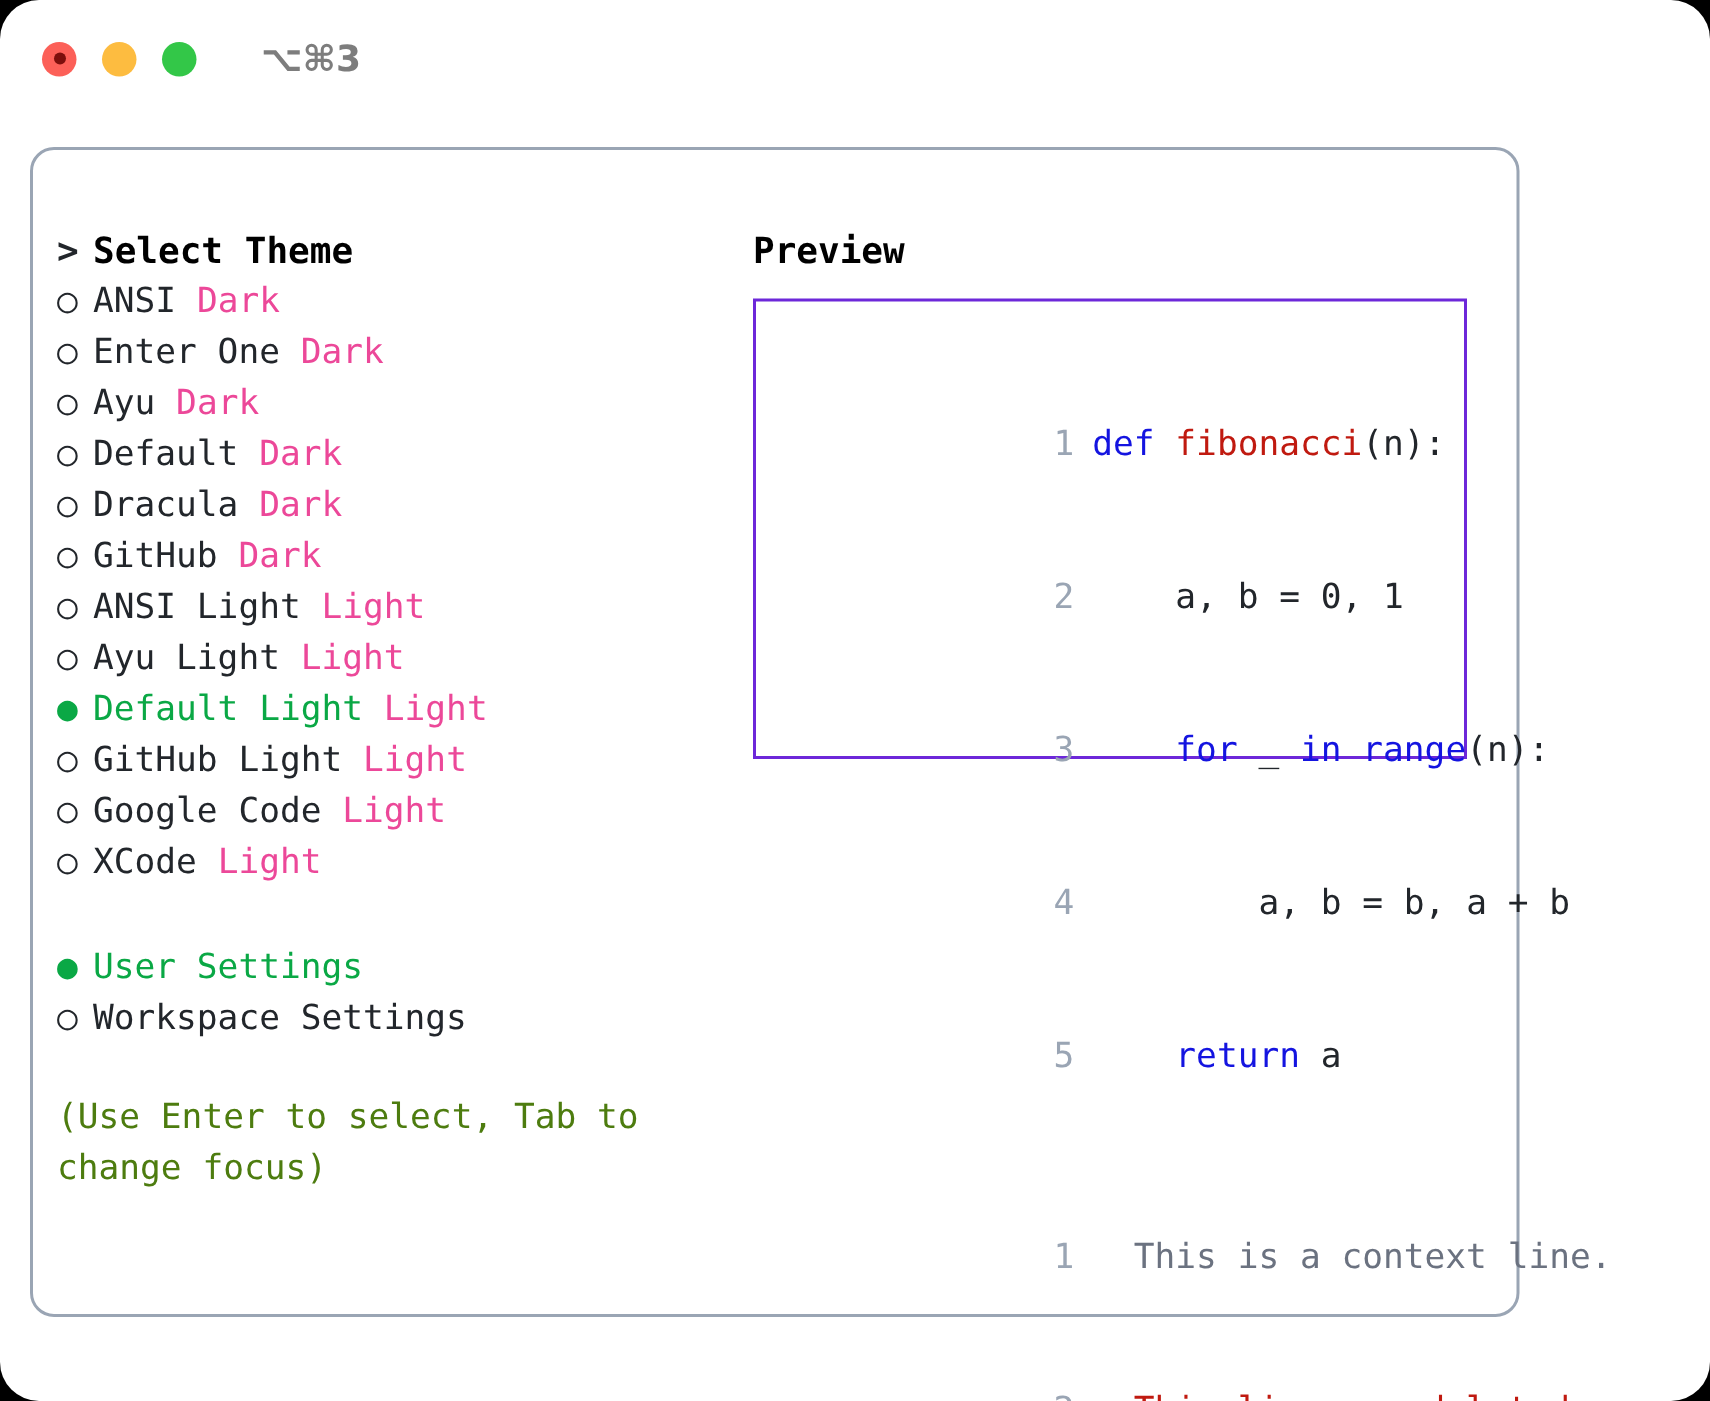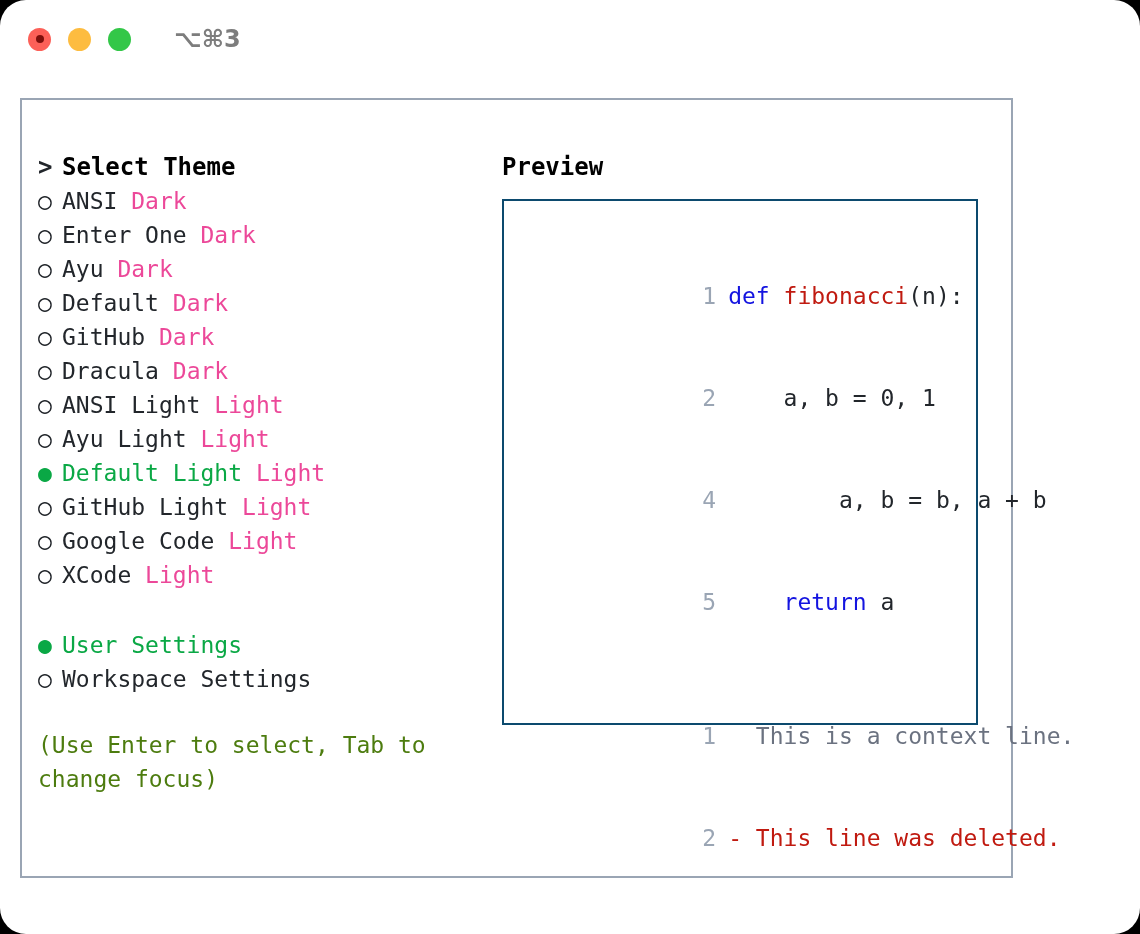--- a/index.html
+++ b/index.html
@@ -59,21 +59,21 @@
   }
 
   
   .panel {
     position: absolute;
     left: 20px;
     top: 98px;
     width: 993px;
     height: 780px;
     border: 2px solid #9aa5b4;
-    border-radius: 0;
+    border-radius: 16px;
     box-sizing: border-box;
     background: #ffffff;
   }
 
   .columns {
     position: absolute;
     left: 0; top: 0;
     width: 100%; height: 100%;
   }
 
@@ -135,22 +135,22 @@
   }
   .preview-title {
     font-size: 24px;
     font-weight: bold;
     color: #000000;
     line-height: 34px;
     margin-bottom: 15px;
   }
   .preview-box {
     width: 476px;
-    height: 526px;
-    border: 2px solid #0c4a6e;
+    height: 307px;
+    border: 2px solid #6d28d9;
     box-sizing: border-box;
     background: #ffffff;
     padding: 44px 12px 0 18px;
   }
   .code-line {
     font-size: 23px;
     line-height: 34px;
     white-space: pre;
     color: #22262b;
   }
@@ -206,25 +206,25 @@
           </div>
           <div class="row">
             <span class="marker">○</span><span class="name">Ayu</span>
             <span class="tag">Dark</span>
           </div>
           <div class="row">
             <span class="marker">○</span><span class="name">Default</span>
             <span class="tag">Dark</span>
           </div>
           <div class="row">
+            <span class="marker">○</span><span class="name">Dracula</span>
+            <span class="tag">Dark</span>
+          </div>
+          <div class="row">
             <span class="marker">○</span><span class="name">GitHub</span>
-            <span class="tag">Dark</span>
-          </div>
-          <div class="row">
-            <span class="marker">○</span><span class="name">Dracula</span>
             <span class="tag">Dark</span>
           </div>
           <div class="row">
             <span class="marker">○</span><span class="name">ANSI Light</span>
             <span class="tag">Light</span>
           </div>
           <div class="row">
             <span class="marker">○</span><span class="name">Ayu Light</span>
             <span class="tag">Light</span>
           </div>
@@ -269,20 +269,23 @@
         <div class="preview-box">
 
           <div class="code-line">
             <span class="lno">1</span><span class="kw">def </span><span class="fn">fibonacci</span><span class="plain">(n):</span>
           </div>
 
           <div class="code-line">
             <span class="lno">2</span><span class="plain">    a, b = 0, 1</span>
           </div>
 
+          <div class="code-line">
+            <span class="lno">3</span><span class="plain">    </span><span class="kw">for</span><span class="plain"> _ </span><span class="kw">in range</span><span class="plain">(n):</span>
+          </div>
 
           <div class="code-line">
             <span class="lno">4</span><span class="plain">        a, b = b, a + b</span>
           </div>
 
           <div class="code-line">
             <span class="lno">5</span><span class="plain">    </span><span class="kw">return</span><span class="plain"> a</span>
           </div>
 
           <div class="gap-line"></div>

